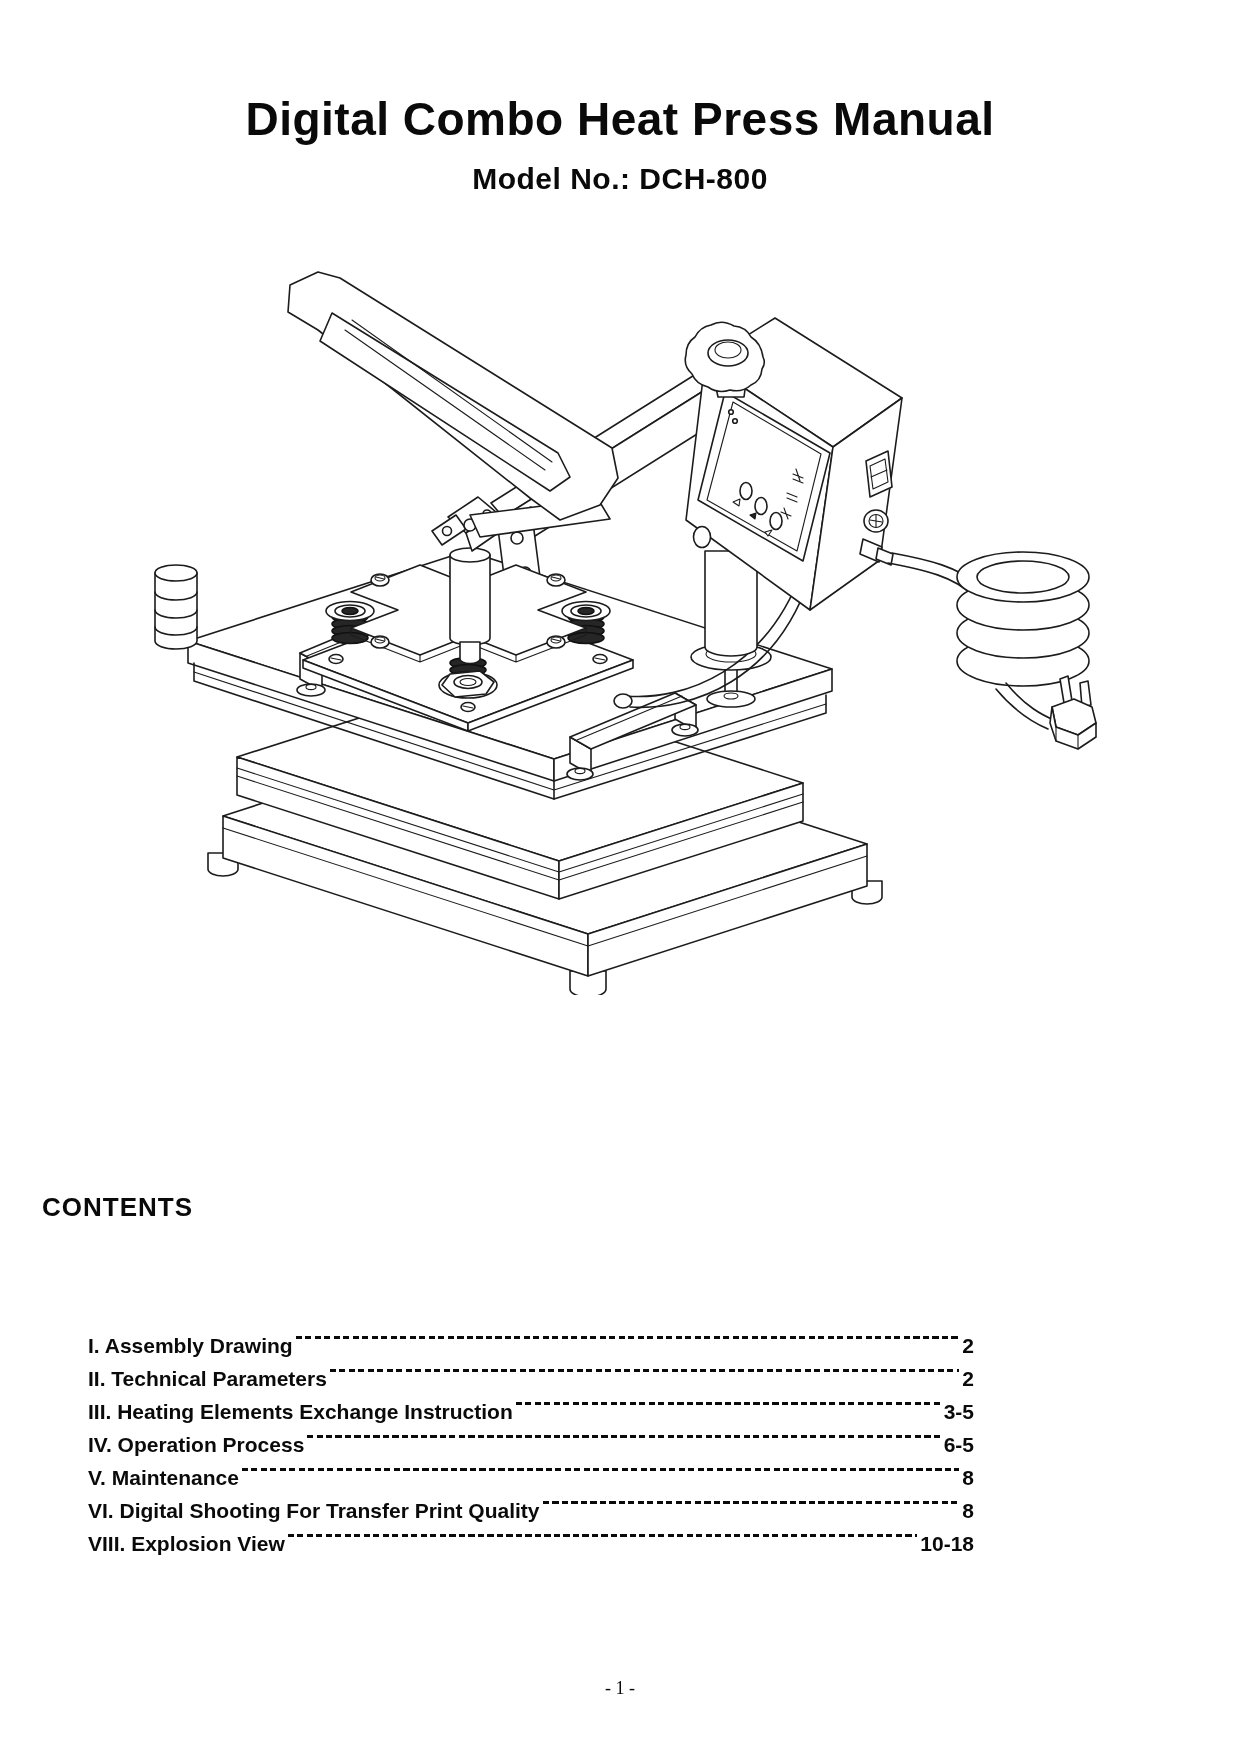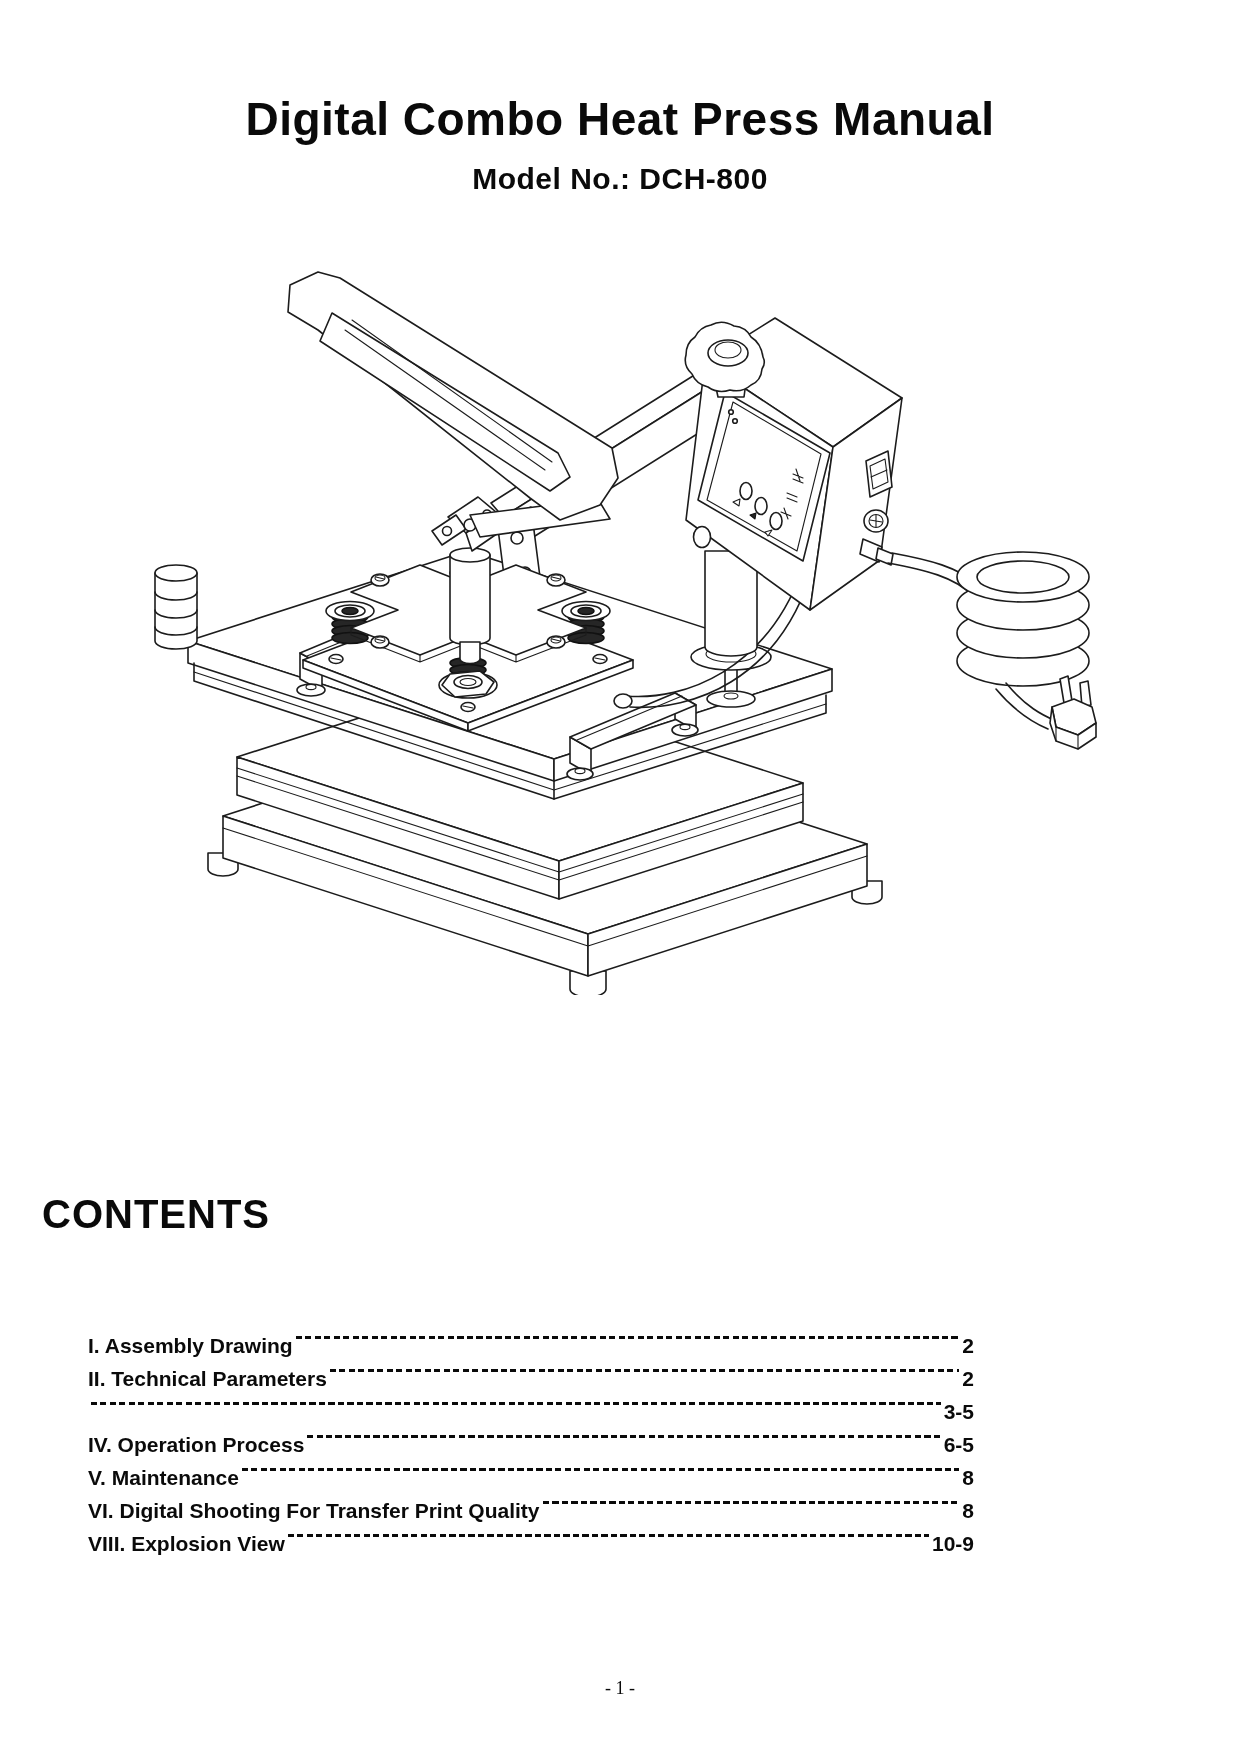--- a/index.html
+++ b/index.html
@@ -12,21 +12,21 @@
     color:#0a0a0a;
     overflow:hidden;
   }
   .title-block{position:absolute;top:92px;left:0;width:100%;text-align:center;}
   .title-line1{font-size:46px;font-weight:bold;letter-spacing:0.5px;line-height:1.2;}
   .title-line2{font-size:30px;font-weight:bold;letter-spacing:0.5px;line-height:1.2;margin-top:14px;}
   .figure-wrap{position:absolute;left:130px;top:255px;width:980px;height:740px;}
   .figure-wrap svg{display:block;width:100%;height:100%;}
   .contents-heading{
     position:absolute;left:42px;top:1192px;
-    font-size:40px;font-weight:bold;letter-spacing:1px;
+    font-size:26px;font-weight:bold;letter-spacing:1px;
   }
   .toc{position:absolute;left:88px;top:1334px;width:886px;}
   .toc-row{
     display:flex;
     height:33px;
     font-size:21px;font-weight:bold;
     white-space:nowrap;
   }
   .toc-label{flex:0 0 auto;}
   .toc-leader{
@@ -326,20 +326,21 @@
       <span class="toc-label">I. Assembly Drawing</span>
       <span class="toc-leader"></span>
       <span class="toc-page">2</span>
     </div>
     <div class="toc-row">
       <span class="toc-label">II. Technical Parameters</span>
       <span class="toc-leader"></span>
       <span class="toc-page">2</span>
     </div>
     <div class="toc-row">
+      <span class="toc-label">III. Heating Elements Exchange Instruction</span>
       <span class="toc-leader"></span>
       <span class="toc-page">3-5</span>
     </div>
     <div class="toc-row">
       <span class="toc-label">IV. Operation Process</span>
       <span class="toc-leader"></span>
       <span class="toc-page">6-5</span>
     </div>
     <div class="toc-row">
       <span class="toc-label">V. Maintenance</span>
@@ -347,19 +348,19 @@
       <span class="toc-page">8</span>
     </div>
     <div class="toc-row">
       <span class="toc-label">VI. Digital Shooting For Transfer Print Quality</span>
       <span class="toc-leader"></span>
       <span class="toc-page">8</span>
     </div>
     <div class="toc-row">
       <span class="toc-label">VIII. Explosion View</span>
       <span class="toc-leader"></span>
-      <span class="toc-page">10-9</span>
+      <span class="toc-page">10-18</span>
     </div>
   </div>
 
   <div class="footer-pageno">- 1 -</div>
 
 </div>
 
 </body></html>

